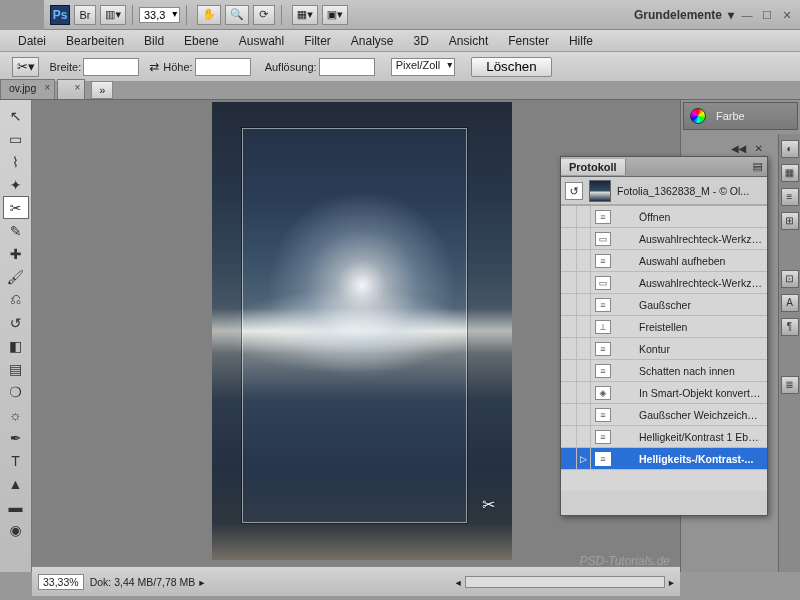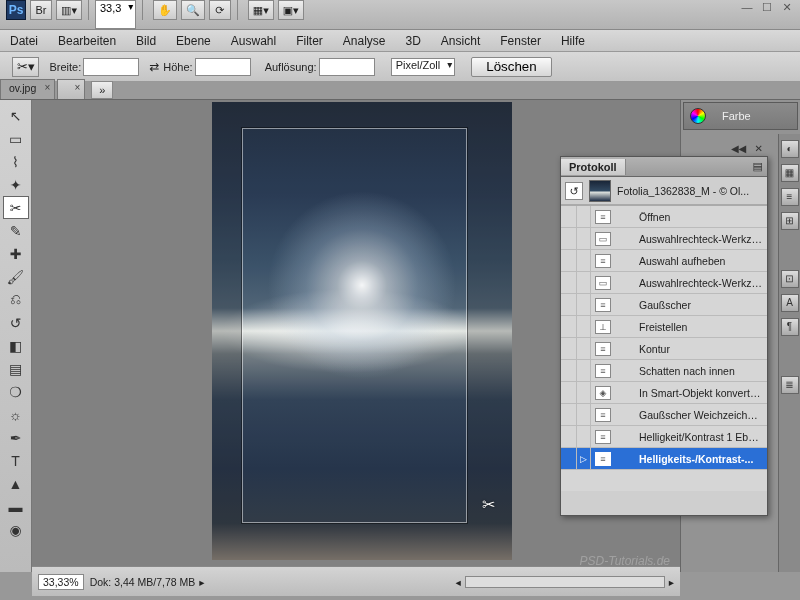--- a/index.html
+++ b/index.html
@@ -1,27 +1,27 @@
 <!DOCTYPE html>
 <html><head>
 <meta charset="utf-8">
 <style>
 * { box-sizing: border-box; margin: 0; padding: 0; font-family: "Segoe UI", Tahoma, sans-serif; }
 body { background: #989898; overflow: hidden; width: 800px; height: 600px; }
-.titlebar { height: 30px; background: linear-gradient(#c7c7c7,#b2b2b2); display: flex; padding: 0 6px; border-bottom: 1px solid #888;}
+.titlebar { height: 30px; background: linear-gradient(#c7c7c7,#b2b2b2); display: flex; align-items: center; padding: 0 6px; border-bottom: 1px solid #888; margin-left: 44px;}
 .ps-logo { width: 20px; height: 20px; background:#1f3b66; display:flex; align-items:center; justify-content:center; color:#6fb7ff; font-weight:bold; font-size:12px; border:1px solid #0b1a33;}
 .tb-btn { height: 20px; min-width: 22px; background:linear-gradient(#eee,#ccc); border:1px solid #888; margin-left:4px; display:flex; align-items:center; justify-content:center; font-size:11px; padding:0 4px; color:#222;}
 .tb-sep { width:1px; height:20px; background:#888; margin:0 6px;}
 .zoom-dd { font-size:11px; padding:1px 14px 1px 4px; border:1px solid #888; background:#fff; position:relative;}
 .zoom-dd::after { content:"▾"; position:absolute; right:2px; top:0; font-size:10px;}
 .titlebar .spacer { flex:1;}
 .workspace-dd { font-size:12px; font-weight:bold; color:#333; padding:2px 12px 2px 8px; position:relative;}
 .workspace-dd::after { content:"▾"; position:absolute; right:0; top:2px;}
 .win-btn { width:14px; height:14px; margin-left:6px; font-size:11px; color:#555; text-align:center; line-height:14px;}
-.menubar { height:22px; background:linear-gradient(#d9d9d9,#c7c7c7); border-bottom:1px solid #999; display:flex; align-items:center; padding-left:2px; gap:4px;}
+.menubar { height:22px; background:linear-gradient(#d9d9d9,#c7c7c7); border-bottom:1px solid #999; display:flex; align-items:center; padding-left:10px; gap:4px;}
 .menubar span { font-size:12px; color:#222; padding:2px 8px;}
 .optbar { height:30px; background:linear-gradient(#d9d9d9,#c5c5c5); border-bottom:1px solid #999; display:flex; align-items:center; padding:0 8px; font-size:11px; color:#222;}
 .optbar .field { background:#fff; border:1px solid #888; height:18px; width:56px; margin:0 6px 0 2px;}
 .optbar .dd { background:#fff; border:1px solid #888; height:18px; padding:0 14px 0 4px; position:relative; margin:0 8px 0 10px;}
 .optbar .dd::after { content:"▾"; position:absolute; right:2px; top:0; font-size:10px;}
 .optbar .btn { background:linear-gradient(#fafafa,#d6d6d6); border:1px solid #888; height:20px; padding:0 14px; margin-left:8px; border-radius:2px;}
 .swap-ic { font-size:12px; margin:0 4px;}
 .tabrow { height:18px; background:#9a9a9a; border-bottom:1px solid #666; display:flex; align-items:flex-end; }
 .doctab { height:20px; background:linear-gradient(#d2d2d2,#bdbdbd); border:1px solid #777; border-bottom:none; font-size:10.5px; padding:2px 18px 0 8px; margin-right:2px; position:relative; color:#222; max-width:520px; white-space:nowrap; overflow:hidden;}
 .doctab.inactive { background:#a5a5a5;}
@@ -29,21 +29,21 @@
 .main { position:relative; height:calc(600px - 30px - 22px - 30px - 22px); background:#989898;}
 .toolbox { position:absolute; left:0; top:0; width:32px; bottom:24px; background:linear-gradient(#d2d2d2,#bbb); border-right:1px solid #777; display:flex; flex-direction:column; align-items:center; padding-top:4px; gap:0;}
 .tool { width:26px; height:23px; display:flex; align-items:center; justify-content:center; font-size:14px; color:#333; border:1px solid transparent;}
 .tool.active { background:#fff; border:1px solid #666;}
 .canvas-area { position:absolute; left:32px; right:120px; top:0; bottom:24px; background:#989898; overflow:hidden;}
 .image { position:absolute; left:180px; top:2px; width:300px; height:458px; background:linear-gradient(180deg,#1a2638 0%,#22344e 20%,#324a62 35%,#4a5f72 45%,#e0e4e0 50%,#707a80 55%,#2a3c52 65%,#1e2d44 80%,#2a3440 92%,#8a8076 100%);}
 .image::before { content:""; position:absolute; inset:0; background:radial-gradient(circle at 50% 40%, rgba(255,255,255,0.95) 0%, rgba(255,255,255,0.5) 8%, rgba(180,200,220,0.3) 18%, transparent 30%), radial-gradient(ellipse 180px 60px at 45% 50%, rgba(255,255,255,0.6), transparent 70%);}
 .crop-rect { position:absolute; left:210px; top:28px; width:225px; height:395px; border:1px solid rgba(255,255,255,0.5); outline:1px solid rgba(0,0,0,0.4); background:rgba(255,255,255,0.04); box-shadow:0 0 0 2000px rgba(60,60,60,0.25);}
 .crop-cursor { position:absolute; left:450px; top:395px; font-size:16px; color:#fff; text-shadow:0 0 2px #000;}
 .rside { position:absolute; right:0; top:0; width:120px; bottom:24px; background:#939393; border-left:1px solid #666;}
-.rpanel { background:linear-gradient(#8b8b8b,#7a7a7a); border:1px solid #5a5a5a; margin:2px; height:28px; display:flex; align-items:center; padding:0 6px; gap:16px;}
+.rpanel { background:linear-gradient(#8b8b8b,#7a7a7a); border:1px solid #5a5a5a; margin:2px; height:28px; display:flex; align-items:center; padding:0 6px; gap:10px;}
 .rpanel .ic { width:16px; height:16px; border-radius:50%; background:conic-gradient(red,yellow,lime,cyan,blue,magenta,red); border:1px solid #333;}
 .rpanel span { font-size:11px; color:#eee;}
 .rstrip { position:absolute; right:0; top:34px; bottom:0; width:22px; background:#8a8a8a; border-left:1px solid #666;}
 .rstrip .sic { width:18px; height:18px; margin:6px auto; background:linear-gradient(#ddd,#aaa); border:1px solid #666; font-size:10px; text-align:center; line-height:16px; color:#333;}
 .statusbar { position:absolute; left:32px; right:120px; bottom:0; height:30px; background:linear-gradient(#d4d4d4,#bcbcbc); border-top:1px solid #888; display:flex; align-items:center; font-size:10.5px; color:#222; padding:0 6px;}
 .statusbar .fld { background:#fff; border:1px solid #888; padding:0 4px; height:16px; line-height:14px; margin-right:6px;}
 .statusbar .spc { flex:1;}
 
 .history { position:absolute; right:32px; top:56px; width:208px; height:360px; background:#cfcfcf; border:1px solid #555; box-shadow:2px 2px 6px rgba(0,0,0,0.4); z-index:50;}
 .history .htab { height:20px; background:linear-gradient(#b2b2b2,#9c9c9c); border-bottom:1px solid #666; display:flex; align-items:center;}
@@ -74,20 +74,21 @@
   <div class="tb-sep"></div>
   <div class="zoom-dd">33,3</div>
   <div class="tb-sep"></div>
   <div class="tb-btn">✋</div>
   <div class="tb-btn">🔍</div>
   <div class="tb-btn">⟳</div>
   <div class="tb-sep"></div>
   <div class="tb-btn">▦▾</div>
   <div class="tb-btn">▣▾</div>
   <div class="spacer"></div>
+  <div class="workspace-dd">Grundelemente</div>
   <div class="win-btn">—</div>
   <div class="win-btn">☐</div>
   <div class="win-btn">✕</div>
 </div>
 
 <div class="menubar">
   <span>Datei</span>
   <span>Bearbeiten</span>
   <span>Bild</span>
   <span>Ebene</span>

